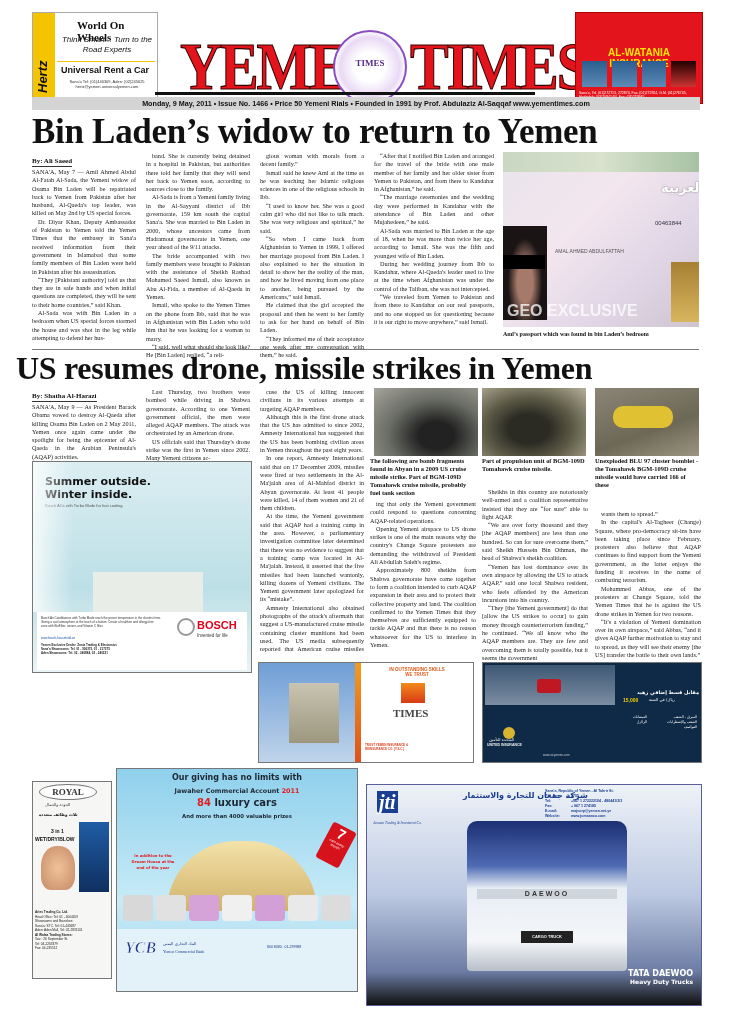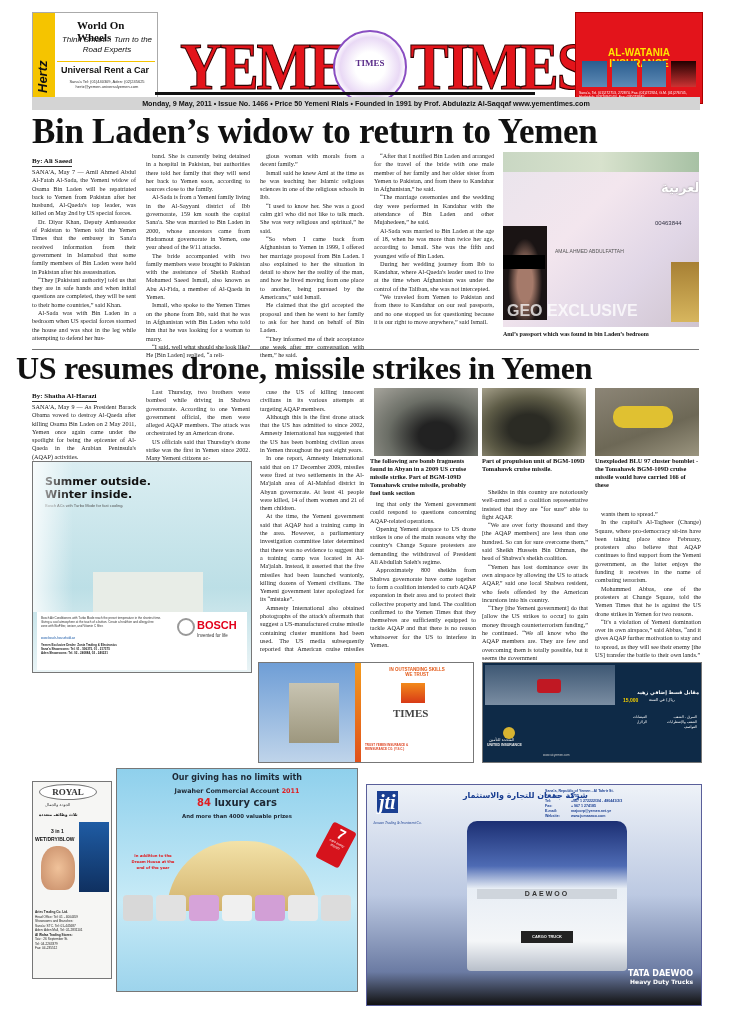--- a/index.html
+++ b/index.html
@@ -257,20 +257,26 @@
   <div style="position:absolute; left:50px; top:72px; width:150px; height:70px; border-radius:75px 75px 0 0; background:linear-gradient(#f3e2a8,#d2b26c);"></div>
   <div style="position:absolute; left:6px; top:126px; width:228px; height:26px; display:flex; gap:3px;">
     <i style="flex:1; background:#d8d8d8; border-radius:4px;"></i>
       <i style="flex:1; background:#e1e1e1; border-radius:4px;"></i>
       <i style="flex:1; background:#d6a3d9; border-radius:4px;"></i>
       <i style="flex:1; background:#f0f0f0; border-radius:4px;"></i>
       <i style="flex:1; background:#d29fd6; border-radius:4px;"></i>
       <i style="flex:1; background:#e9e9e9; border-radius:4px;"></i>
       <i style="flex:1; background:#dcdcdc; border-radius:4px;"></i>
   </div>
+  <div style="position:absolute; left:0; top:160px; width:240px; height:62px; background:#e3f2f8;">
+    <div style="position:absolute; left:8px; top:10px; font:bold italic 16px 'Liberation Serif',serif; color:#1b3c8e; -webkit-text-stroke:0.5px #fff;">YCB</div>
+    <div style="position:absolute; left:46px; top:12px; font:4px 'DejaVu Sans',sans-serif; color:#1b3c8e;">البنك التجاري اليمني</div>
+    <div style="position:absolute; left:46px; top:20px; font:4px 'Liberation Serif',serif; color:#1b3c8e;">Yemen Commercial Bank</div>
+    <div style="position:absolute; left:150px; top:16px; font:3.5px 'Liberation Sans',sans-serif; color:#1b3c8e;">800 8080 : 01-299988</div>
+  </div>
 </div>
 
 <div class="abs ad" style="left:366px; top:784px; width:334px; height:220px; background:linear-gradient(180deg,#eef2f8,#bcc9e2 50%,#6b7ba3 85%,#111 100%); border-color:#5a5f9a;">
   <div style="position:absolute; left:10px; top:6px; font:bold italic 20px 'Liberation Serif',serif; color:#fff;">
     <span style="background:#1a3f92; padding:0 2px;">jti</span>
   </div>
   <div style="position:absolute; left:6px; top:36px; font:italic 3.5px 'Liberation Serif',serif; color:#1a3f92;">Jumaan Trading &amp; Investment Co.</div>
   <div style="position:absolute; left:96px; top:6px; font:bold 8px 'DejaVu Sans',sans-serif; color:#1a3f92;">شركة جمعان للتجارة والاستثمار</div>
   <div style="position:absolute; left:178px; top:4px; width:150px; font:bold 3.6px/5px 'Liberation Sans',sans-serif; color:#1a3f92;">
     <div>Sana'a, Republic of Yemen - Al Tahrir St.</div>

